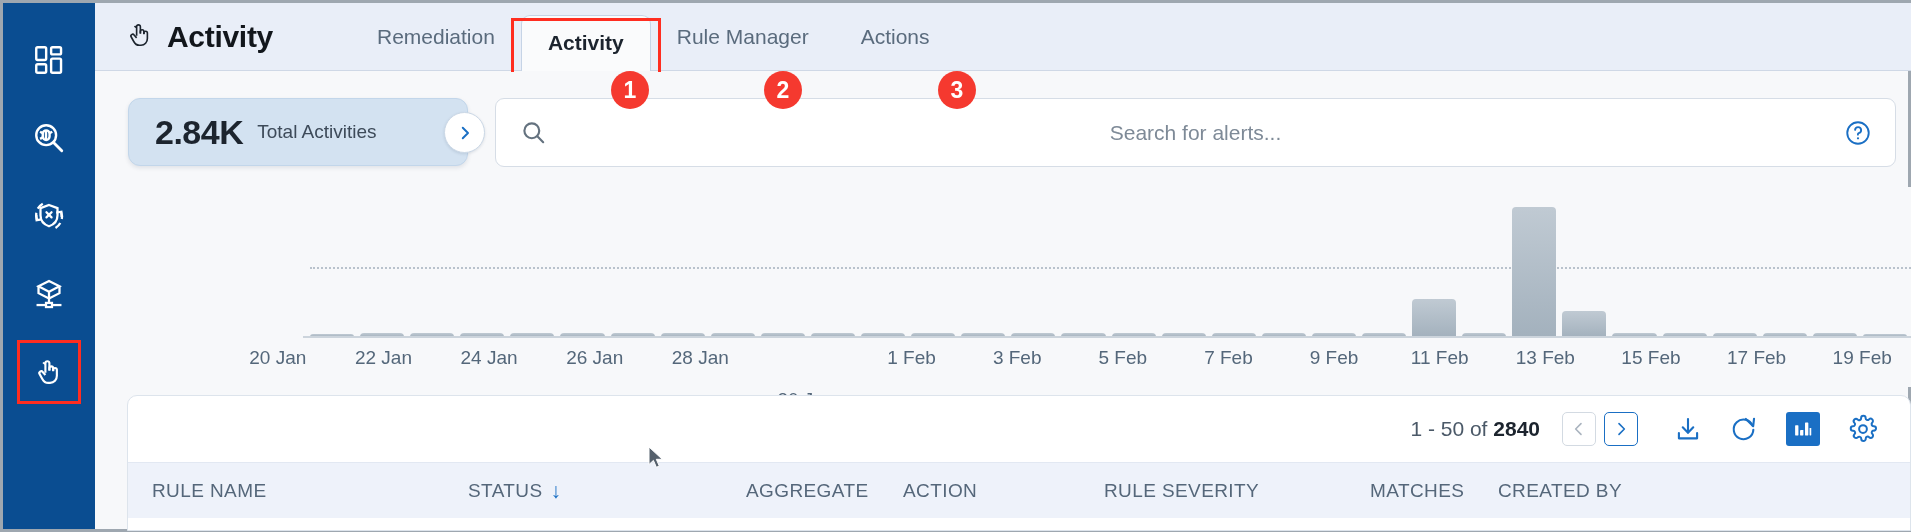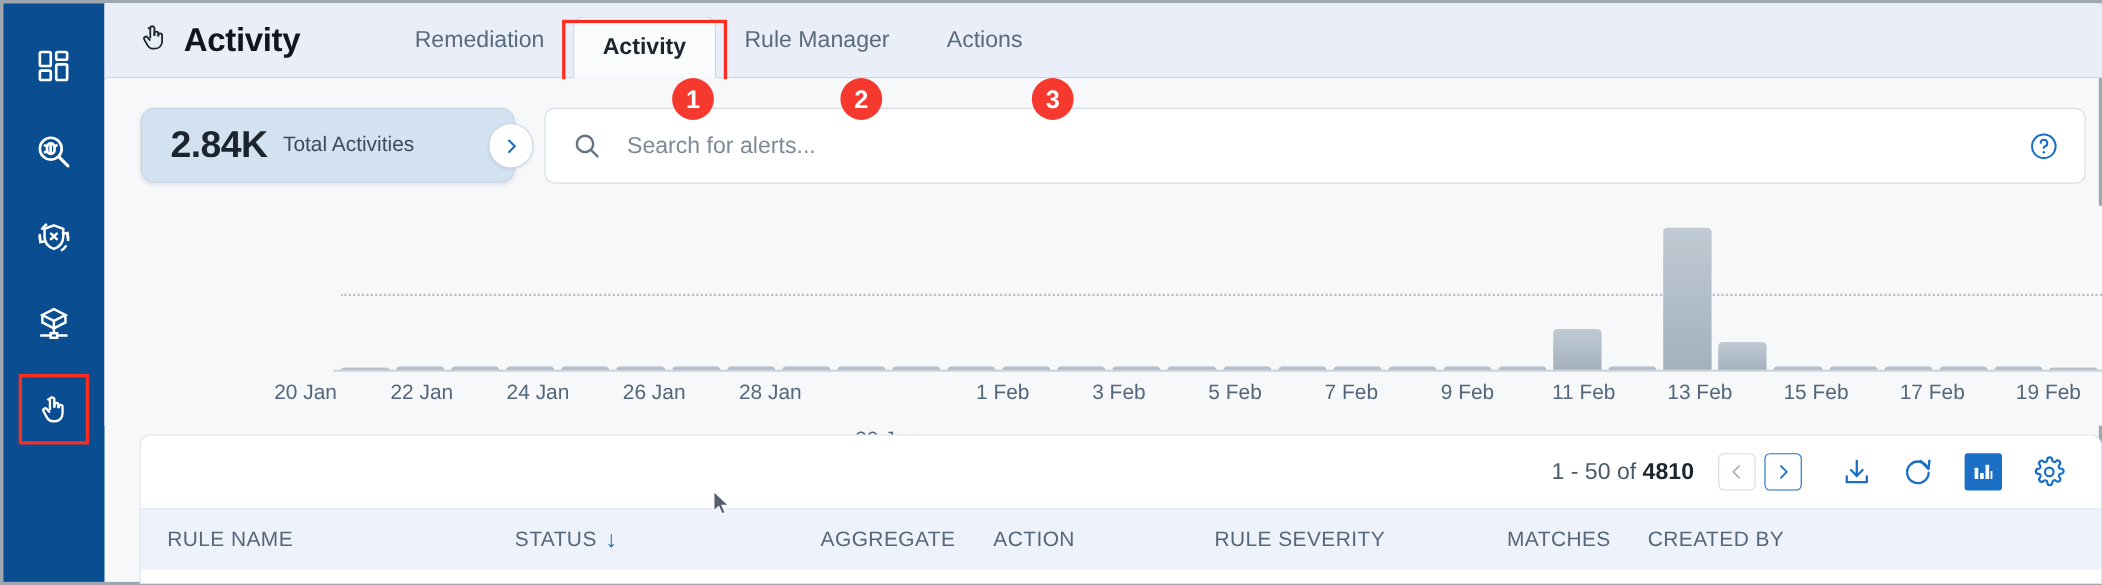--- a/index.html
+++ b/index.html
@@ -125,20 +125,21 @@
     background: #ffffff; border: 1px solid #d6dde6;
     border-radius: 9px;
     display: flex; align-items: center;
   }
   .search-icon-box { width: 74px; display: flex; justify-content: center; }
   .search-input {
     flex: 1; border: none; outline: none;
     font-size: 21px; color: #a21caf;
     font-family: "Liberation Sans", sans-serif;
     background: transparent;
+    text-align: center;
   }
   .search-input::placeholder { color: #7e8a97; }
   .help-btn { width: 74px; display: flex; justify-content: center; align-items: center; }
   .date-sel {
     width: 233px; height: 67px;
     border-left: 1px solid #dde3ea;
     display: flex; align-items: center; justify-content: center;
     gap: 26px;
   }
   .date-sel-label { font-size: 21px; color: #23303d; }
@@ -416,21 +417,21 @@
         <span class="xlabel" style="width: 6.25%;">15 Feb</span>
         <span class="xlabel" style="width: 6.25%;">17 Feb</span>
         <span class="xlabel" style="width: 6.25%;">19 Feb</span>
       </div>
   </div>
 
   <div class="table-panel">
     <div class="table-toolbar">
       <span class="pager-text">
         <span>1 - 50 of</span>
-        <b>4810</b>
+        <b>2840</b>
       </span>
       <span class="pg-btn disabled">
         <svg width="16" height="16" viewBox="0 0 24 24" fill="none" stroke="#aab4bf" stroke-width="2.4" stroke-linecap="round" stroke-linejoin="round">
           <polyline points="15,4 7,12 15,20"></polyline>
         </svg>
       </span>
       <span class="pg-btn enabled">
         <svg width="16" height="16" viewBox="0 0 24 24" fill="none" stroke="#1a6fc4" stroke-width="2.4" stroke-linecap="round" stroke-linejoin="round">
           <polyline points="9,4 17,12 9,20"></polyline>
         </svg>

